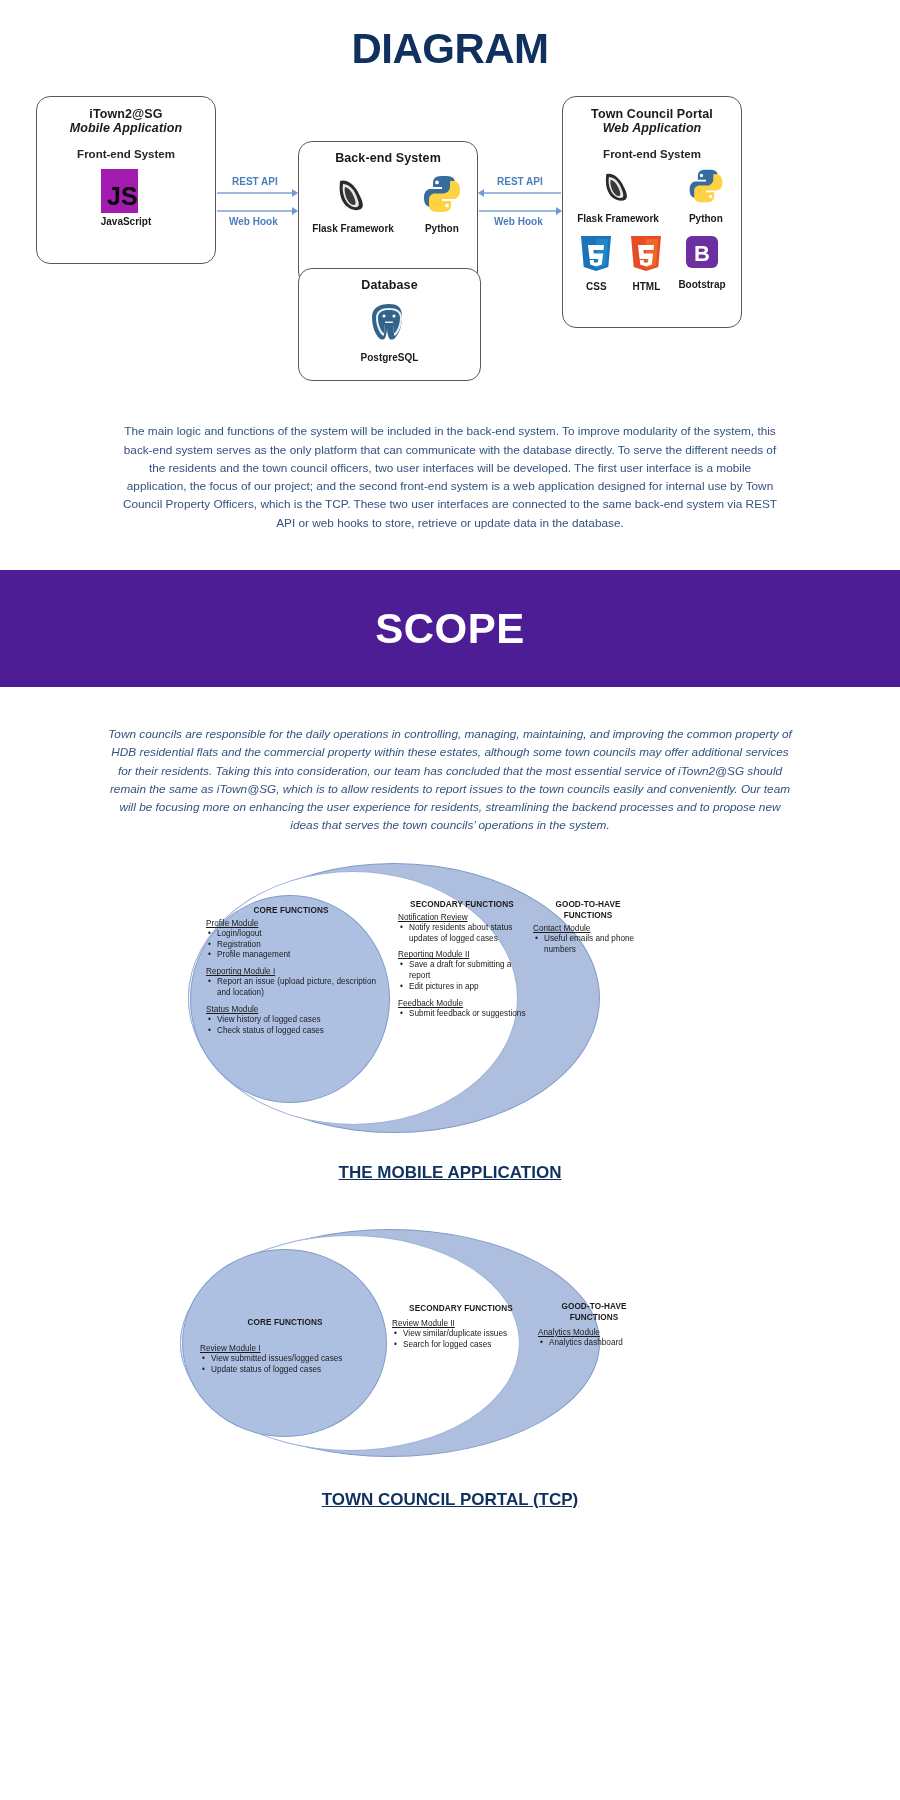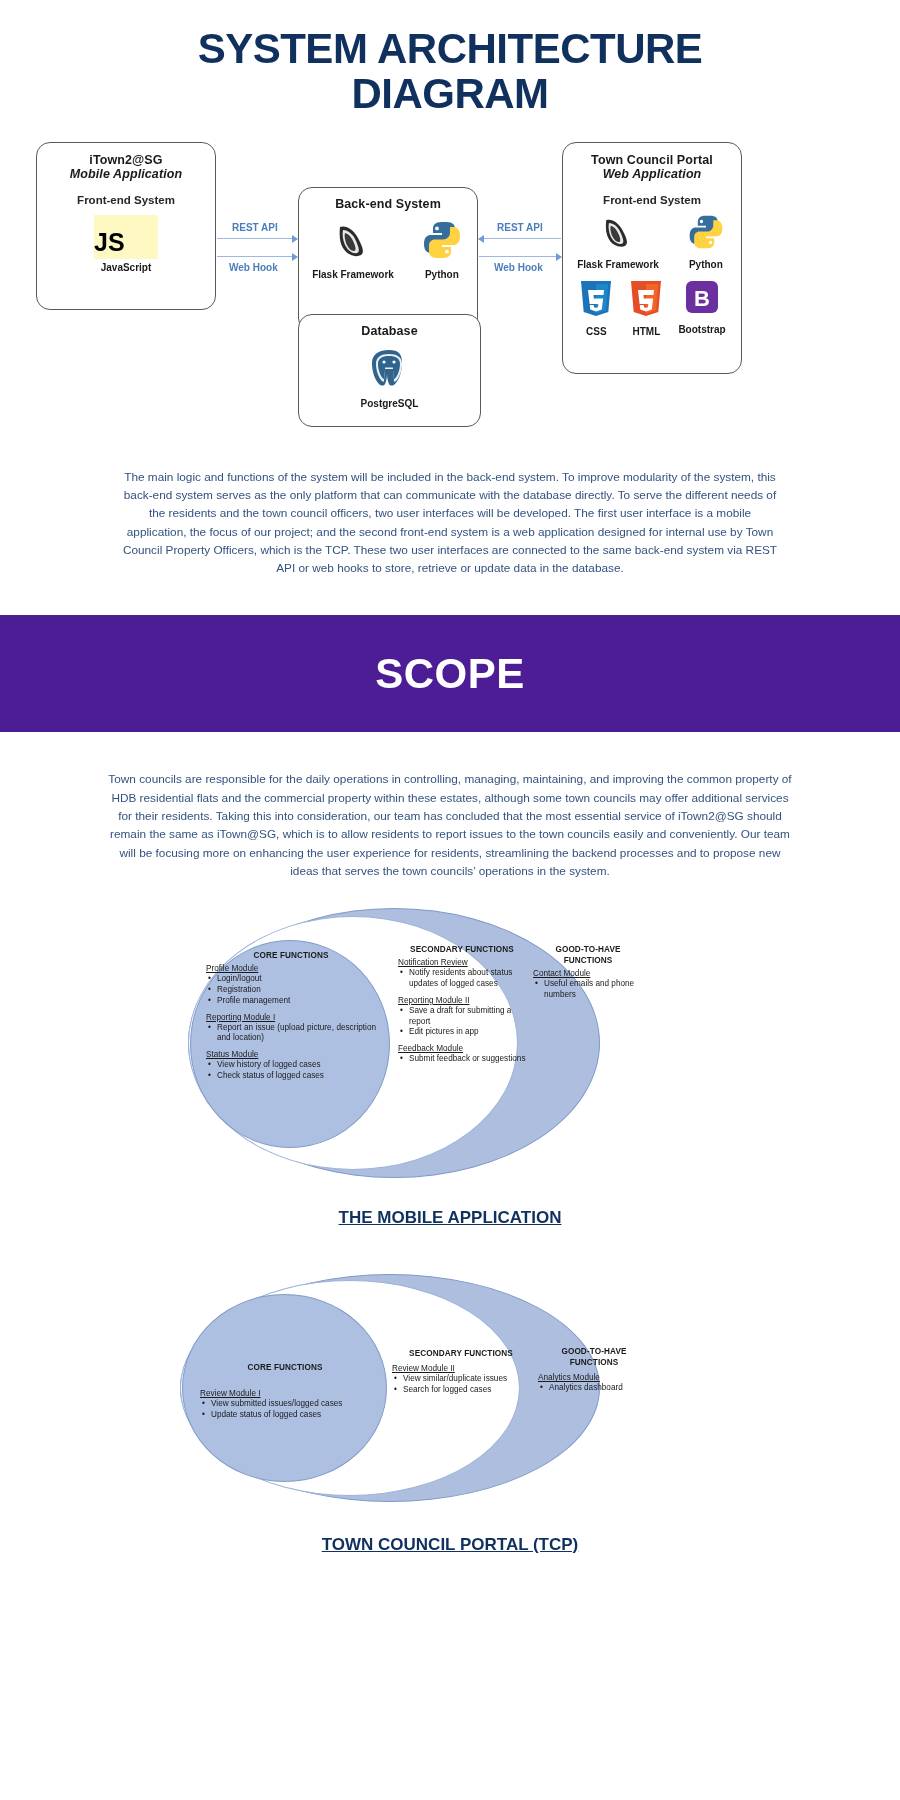--- a/index.html
+++ b/index.html
@@ -124,21 +124,21 @@
     display: flex;
     align-items: center;
     justify-content: center;
   }
   .banner h2 {
     color: #ffffff;
     font-size: 42px;
     font-weight: bold;
     letter-spacing: .5px;
   }
-  #scope-para { margin-top: 38px; width: 690px; }
+  #scope-para { margin-top: 38px; width: 690px; font-style: italic; }
 
   
   .venn-wrap { position: relative; width: 900px; margin-top: 22px; }
   #venn1 { height: 300px; }
   #venn2 { height: 255px; }
 
   .ellipse {
     position: absolute;
     border-radius: 50%;
     background: #aebedf;
@@ -181,33 +181,32 @@
     font-weight: bold;
     color: #10305e;
     text-decoration: underline;
     margin-top: 6px;
   }
 </style>
 </head>
 <body>
 
 <div class="sec-title">
-  <span>SYSTEM ARCHITECTURE</span>
   <span class="l2">DIAGRAM</span>
 </div>
 
 <div class="arch-wrap">
 
   <div class="node" id="node-mobile">
     <div class="node-title">iTown2@SG</div>
     <div class="node-title italic">Mobile Application</div>
     <div class="node-sub" style="margin-top:13px">Front-end System</div>
     <div class="icon-row" style="margin-top:9px;gap:22px">
       <div class="icon-cell">
-        <div style="width:64px;height:44px;background:#fef9c3;display:flex;align-items:flex-end;justify-content:flex-start;">
+        <div style="width:37px;height:44px;background:#a21caf;display:flex;align-items:flex-end;justify-content:flex-end;">
           <span style="font-size:25px;font-weight:bold;color:#000;line-height:1;padding-bottom:4px;">JS</span>
         </div>
         <div class="icon-cap">JavaScript</div>
       </div>
     </div>
   </div>
 
   <div class="arrow-label" style="left:232px; top:85px;">REST API</div>
   <div class="arrow-line to-right" style="left:217px; top:101px; width:80px;"></div>
   <div class="arrow-line to-right" style="left:217px; top:119px; width:80px;"></div>

